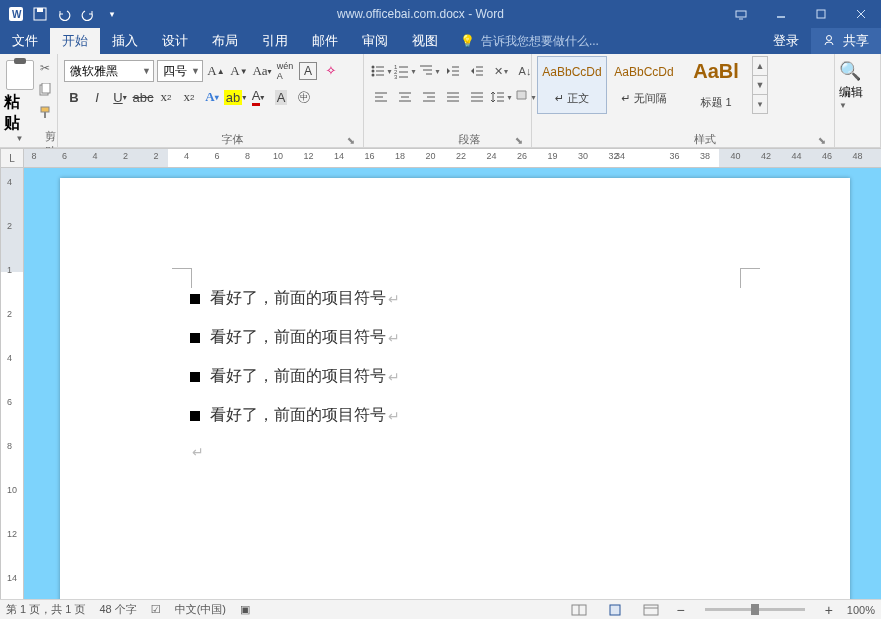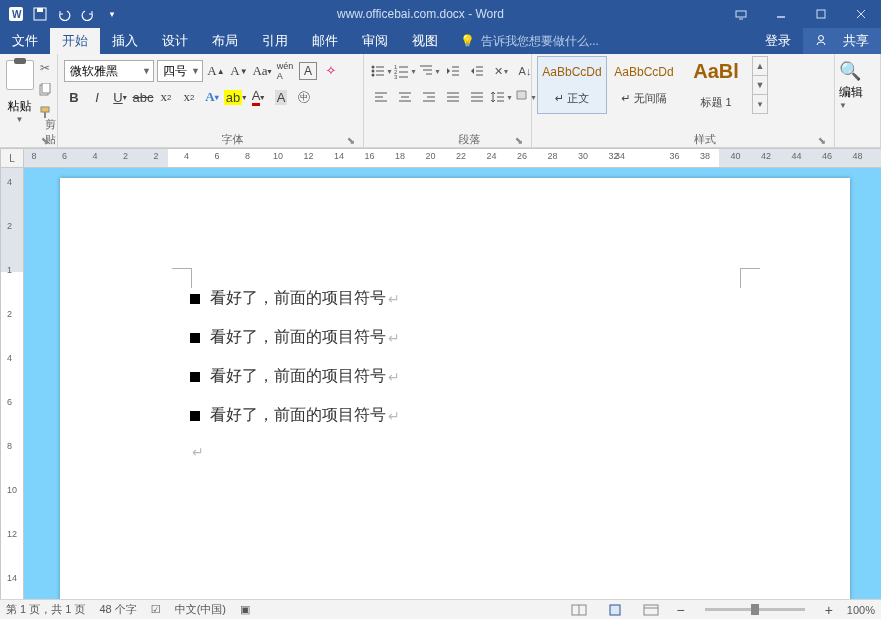--- a/index.html
+++ b/index.html
@@ -12,35 +12,35 @@
 .titlebar .center { flex: 1; text-align: center; font-size: 12px; color: #d0dff0; }
 .titlebar .right { display: flex; }
 .titlebar .winbtn { width: 40px; height: 28px; display: flex; align-items: center; justify-content: center; color: #cfe0f5; }
 
 
 .tabs { height: 26px; background: #2b579a; display: flex; align-items: stretch; color: #fff; font-size: 13px; }
 .tabs .tab { padding: 0 12px; display: flex; align-items: center; cursor: pointer; }
 .tabs .tab.active { background: #f3f3f3; color: #2b579a; }
 .tabs .tellme { flex: 1; display: flex; align-items: center; gap: 6px; padding-left: 10px; color: #b7cce8; font-size: 12px; }
 .tabs .login { padding: 0 12px; display: flex; align-items: center; }
-.tabs .share { padding: 0 12px; display: flex; align-items: center; background: #3a67ab; gap:16px; }
+.tabs .share { padding: 0 12px; display: flex; align-items: center; background: #3a67ab; gap:8px; }
 
 
 .ribbon { height: 94px; background: #f3f3f3; border-bottom: 1px solid #d4d4d4; display: flex; }
 .group { border-right: 1px solid #d4d4d4; padding: 2px 4px 0 4px; display: flex; flex-direction: column; }
 .group .body { flex: 1; display: flex; align-items: flex-start; }
 .group .label { height: 16px; text-align: center; font-size: 11px; color: #666; display:flex; align-items:center; justify-content:center; gap:4px; position:relative;margin-left:44px; }
 .group .launcher { position:absolute; right:2px; bottom:0; width:12px; height:12px; font-size:10px; color:#888; }
 
 .clip { width: 58px; }
 .clip-body { display:flex; flex-direction:row; gap:2px; }
 .paste { display:flex; flex-direction:column; align-items:center; width:36px; padding-top:4px; }
 .paste .pico { width:28px; height:30px; background:#fff; border:1px solid #b5b5b5; border-radius:2px; position:relative;}
 .paste .pico::after{content:"";position:absolute;top:-3px;left:7px;width:12px;height:6px;background:#666;border-radius:2px;}
-.paste .lbl{ font-size:12px; margin-top:8px;}
+.paste .lbl{ font-size:16px; margin-top:2px;font-weight:bold;}
 .clip-side{display:flex;flex-direction:column;gap:6px;padding-top:4px;}
 .mini-icon{width:16px;height:16px;display:flex;align-items:center;justify-content:center;color:#666;}
 
 .font { width: 306px; }
 .font-rows{display:flex;flex-direction:column;gap:4px;padding:4px 2px;}
 .font-row{display:flex;gap:3px;align-items:center;}
 .combo{height:22px;border:1px solid #ababab;background:#fff;display:flex;align-items:center;padding:0 2px 0 5px;font-size:12px;}
 .combo .dd{margin-left:auto;color:#666;font-size:9px;}
 .fbtn{width:20px;height:22px;border:1px solid transparent;display:flex;align-items:center;justify-content:center;font-size:13px;font-family:"Times New Roman",serif;color:#444;}
 .fbtn sup{font-size:8px;}
@@ -445,21 +445,21 @@
       <span class="num" style="left: 223.5px;">8</span>
       <span class="num" style="left: 254px;">10</span>
       <span class="num" style="left: 284.5px;">12</span>
       <span class="num" style="left: 315px;">14</span>
       <span class="num" style="left: 345.5px;">16</span>
       <span class="num" style="left: 376px;">18</span>
       <span class="num" style="left: 406.5px;">20</span>
       <span class="num" style="left: 437px;">22</span>
       <span class="num" style="left: 467.5px;">24</span>
       <span class="num" style="left: 498px;">26</span>
-      <span class="num" style="left: 528.5px;">28</span>
+      <span class="num" style="left: 528.5px;">19</span>
       <span class="num" style="left: 559px;">30</span>
       <span class="num" style="left: 589.5px;">32</span>
       <span class="num" style="left: 596px;">34</span>
       <span class="num" style="left: 650.5px;">36</span>
       <span class="num" style="left: 681px;">38</span>
       <span class="num" style="left: 711.5px;">40</span>
       <span class="num" style="left: 742px;">42</span>
       <span class="num" style="left: 772.5px;">44</span>
       <span class="num" style="left: 803px;">46</span>
       <span class="num" style="left: 833.5px;">48</span>

